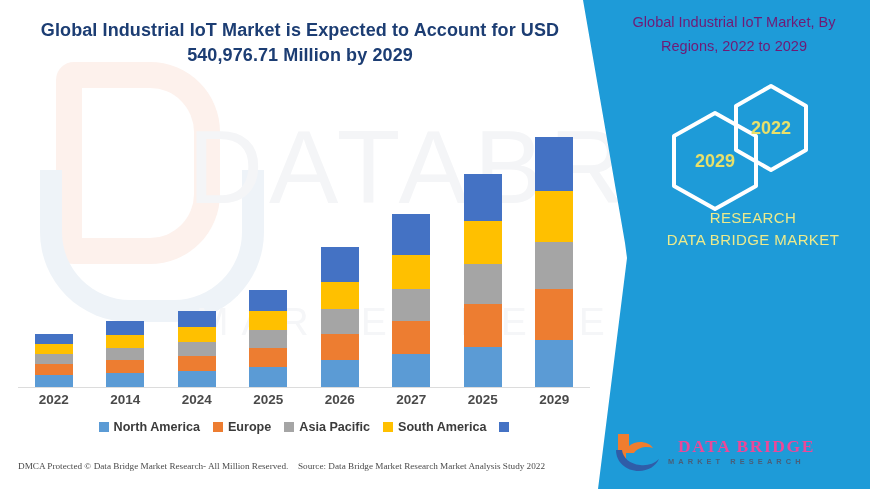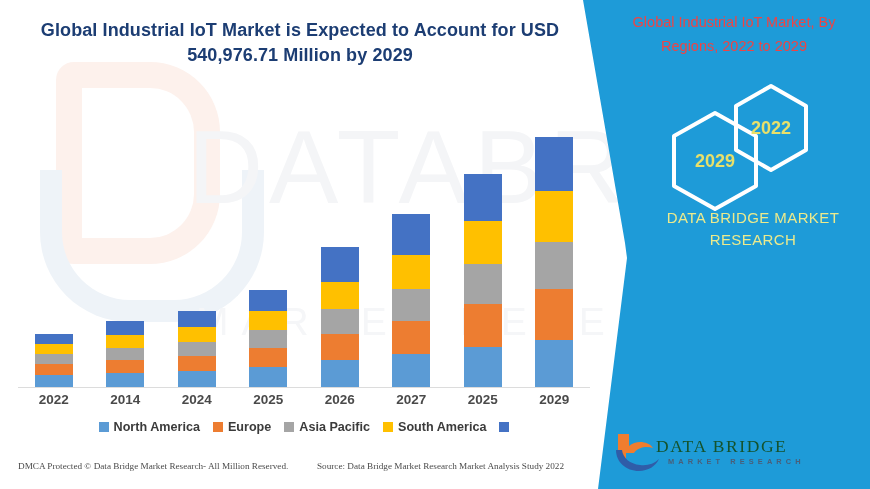--- a/index.html
+++ b/index.html
@@ -191,33 +191,33 @@
     color: #4b4b4b;
   }
   .footer-dmca {
     position: absolute;
     left: 18px;
     top: 3px;
     white-space: nowrap;
   }
   .footer-source {
     position: absolute;
-    left: 317px;
+    left: 298px;
     top: 3px;
     white-space: nowrap;
   }
 
   
   .panel-title {
     position: absolute;
     left: 605px;
     top: 10px;
     width: 258px;
     text-align: center;
-    color: #ef4444;
+    color: #701a75;
     font-size: 14.5px;
     line-height: 24px;
     font-weight: 500;
   }
   .hexes {
     position: absolute;
     left: 668px;
     top: 82px;
     width: 200px;
     height: 120px;
@@ -253,26 +253,26 @@
   .logo {
     position: absolute;
     left: 612px;
     top: 430px;
     width: 250px;
     height: 46px;
   }
   .logo-mark { position: absolute; left: 0; top: 0; }
   .logo-text-main {
     position: absolute;
-    left: 44px;
+    left: 66px;
     top: 6px;
     font-size: 17.5px;
     letter-spacing: 1.6px;
-    color: #14532d;
-    font-weight: 400;
+    color: #ec4899;
+    font-weight: 700;
     font-family: "Liberation Serif", serif;
   }
   .logo-text-sub {
     position: absolute;
     left: 56px;
     top: 27px;
     font-size: 7.4px;
     letter-spacing: 4.1px;
     color: #4a5e78;
     font-weight: 600;
@@ -421,22 +421,22 @@
     </div>
     <div class="hex hex-2029">
       <svg width="94" height="104" viewBox="0 0 94 104" aria-hidden="true">
         <polygon points="47,4 88,27 88,77 47,100 6,77 6,27" fill="none" stroke="#ffffff" stroke-width="4" stroke-linejoin="round"></polygon>
       </svg>
       <span>2029</span>
     </div>
   </div>
 
   <div class="panel-brand">
+    <div>RESEARCH</div>
     <div>DATA BRIDGE MARKET</div>
-    <div>RESEARCH</div>
   </div>
 
   <div class="logo">
     <svg class="logo-mark" width="52" height="44" viewBox="0 0 52 44" aria-hidden="true">
       <path d="M6 4 L17 4 L17 16 C24 10 36 11 41 18 C35 16 26 17 22 23 L14 23 L14 34 C9 31 6 26 6 20 Z" fill="#F07D2E"></path>
       <path d="M4 20 C4 32 14 41 27 41 C36 41 44 36 47 29 C42 34 35 36 28 35 C18 34 11 28 10 20 Z" fill="#2F5DA8"></path>
     </svg>
     <div class="logo-text-main">DATA BRIDGE</div>
     <div class="logo-text-sub">MARKET RESEARCH</div>
   </div>

